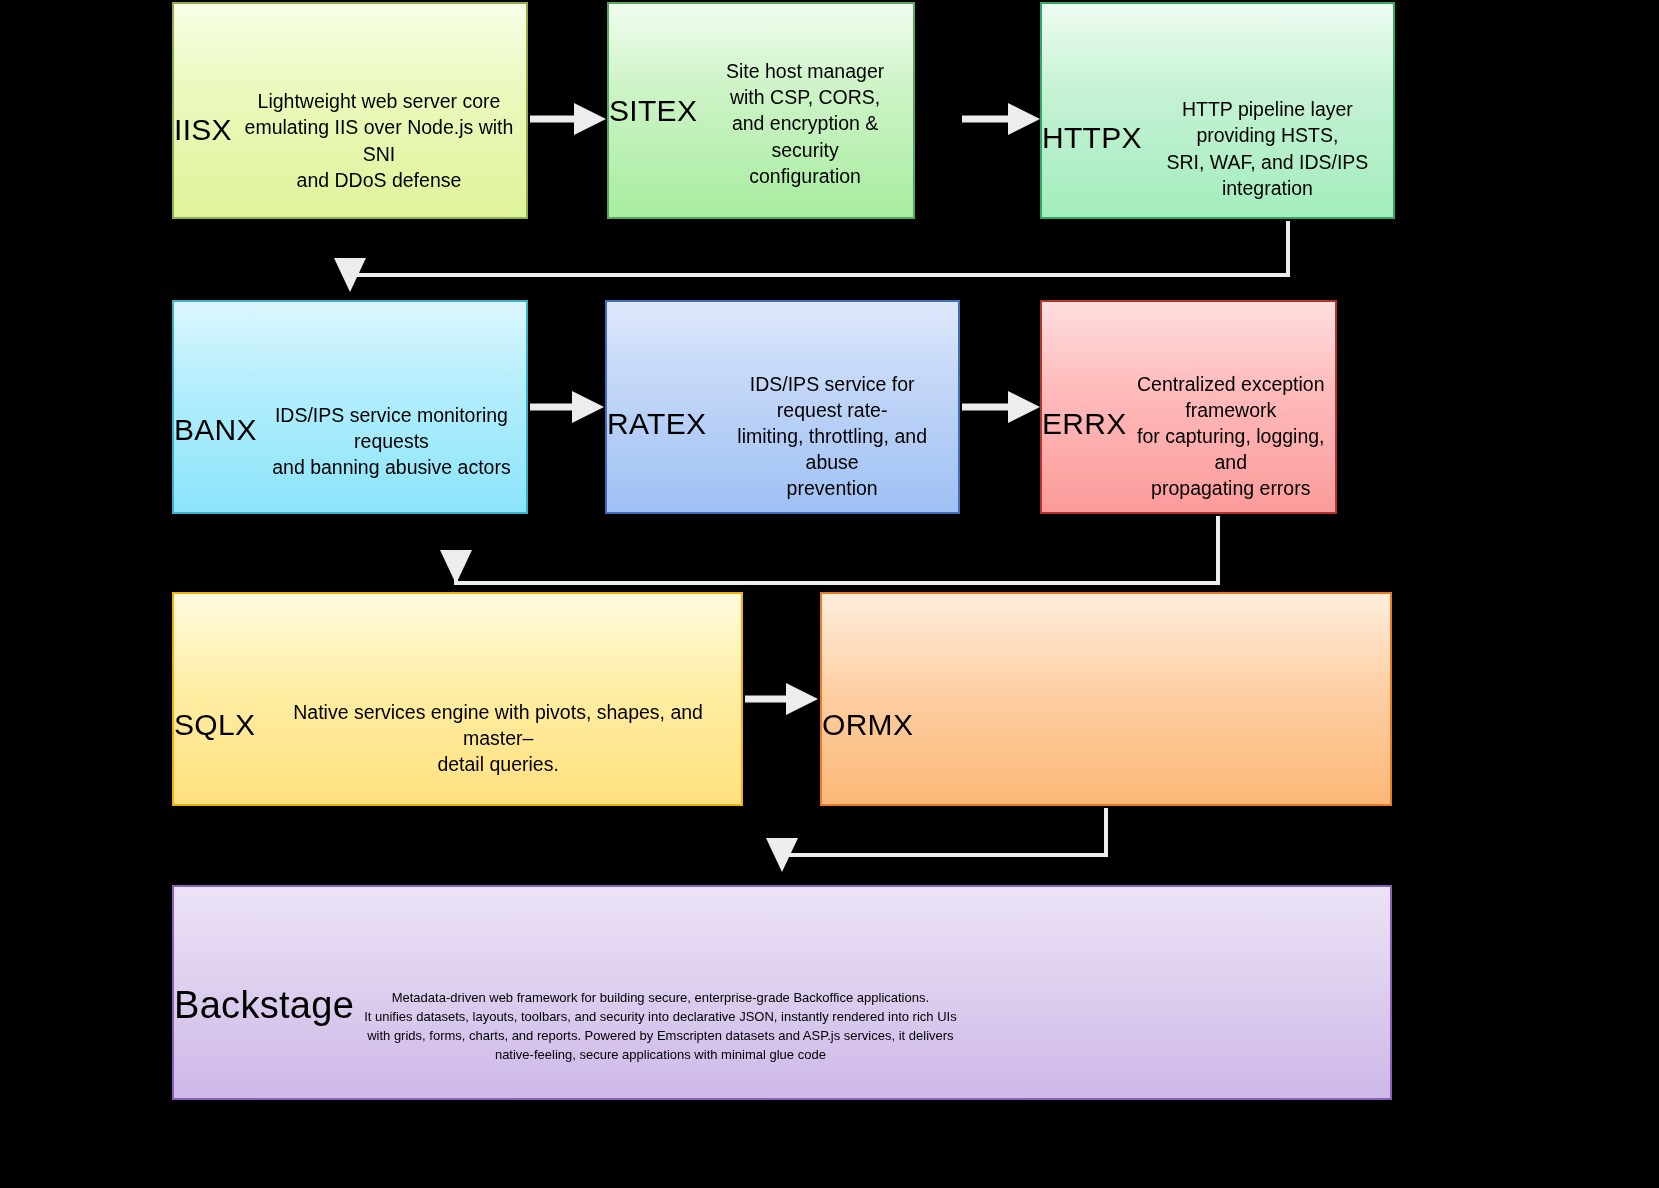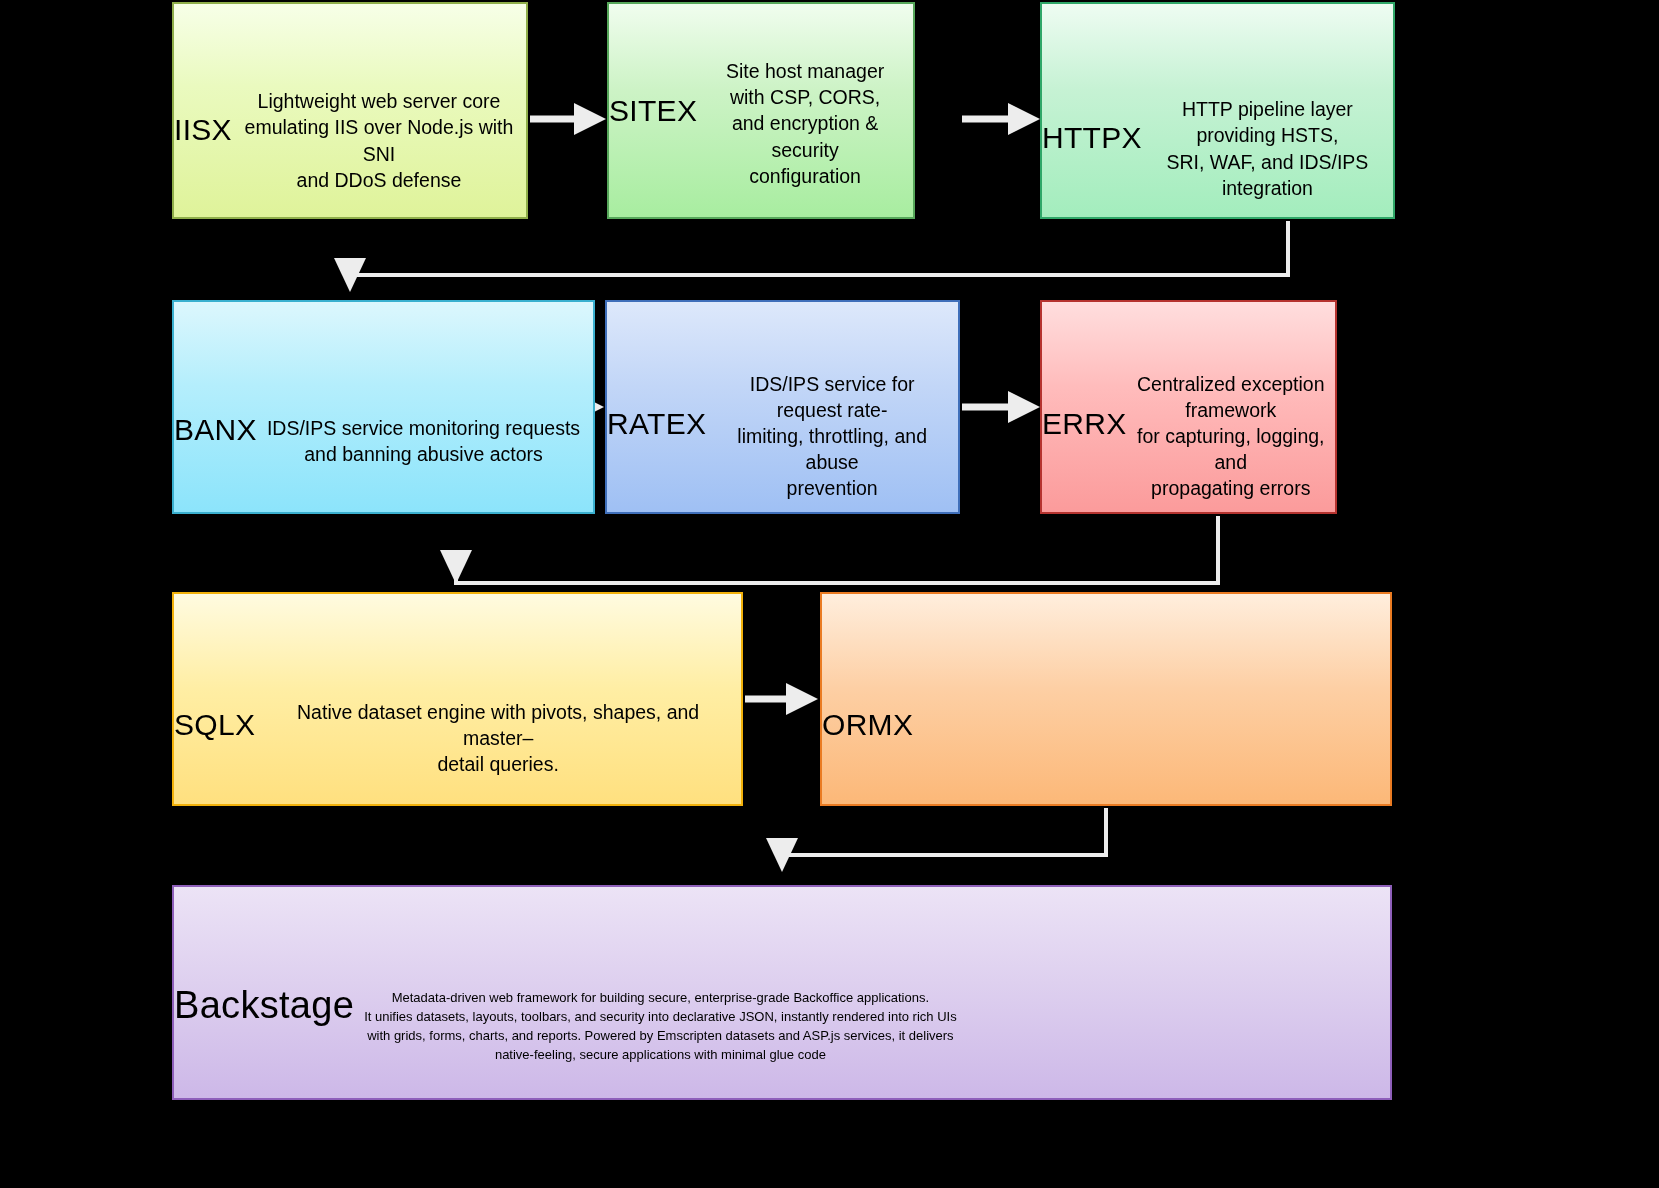--- a/index.html
+++ b/index.html
@@ -71,21 +71,21 @@
   #node-httpx {
     left: 1040px; top: 2px; width: 355px; height: 217px;
     border: 2px solid #2fa768;
     background: linear-gradient(to bottom, #eefcf2 0%, #c6f2d4 40%, #a3edbd 100%);
     padding-top: 54px;
   }
   #node-httpx .node-desc { margin-top: 22px; }
 
   
   #node-banx {
-    left: 172px; top: 300px; width: 423px; height: 214px;
+    left: 172px; top: 300px; width: 356px; height: 214px;
     border: 2px solid #3ab0cf;
     background: linear-gradient(to bottom, #dcf7fd 0%, #b4eefc 40%, #8ce4fb 100%);
     padding-top: 44px;
   }
   #node-banx .node-desc { margin-top: 24px; }
 
   #node-ratex {
     left: 605px; top: 300px; width: 355px; height: 214px;
     border: 2px solid #3f6fba;
     background: linear-gradient(to bottom, #dde8fb 0%, #c2d6f7 40%, #9fc0f4 100%);
@@ -216,21 +216,21 @@
 
   <div class="node" id="node-errx">
     <div class="node-title">ERRX</div>
     <div class="node-desc">Centralized exception framework
 for capturing, logging, and
 propagating errors</div>
   </div>
 
   <div class="node" id="node-sqlx">
     <div class="node-title">SQLX</div>
-    <div class="node-desc">Native dataset engine with pivots, shapes, and master–
+    <div class="node-desc">Native services engine with pivots, shapes, and master–
 detail queries.</div>
   </div>
 
   <div class="node" id="node-ormx">
     <div class="node-title">ORMX</div>
   </div>
 
   <div class="node" id="node-backstage">
     <div class="node-title">Backstage</div>
     <div class="node-desc">Metadata-driven web framework for building secure, enterprise-grade Backoffice applications.

